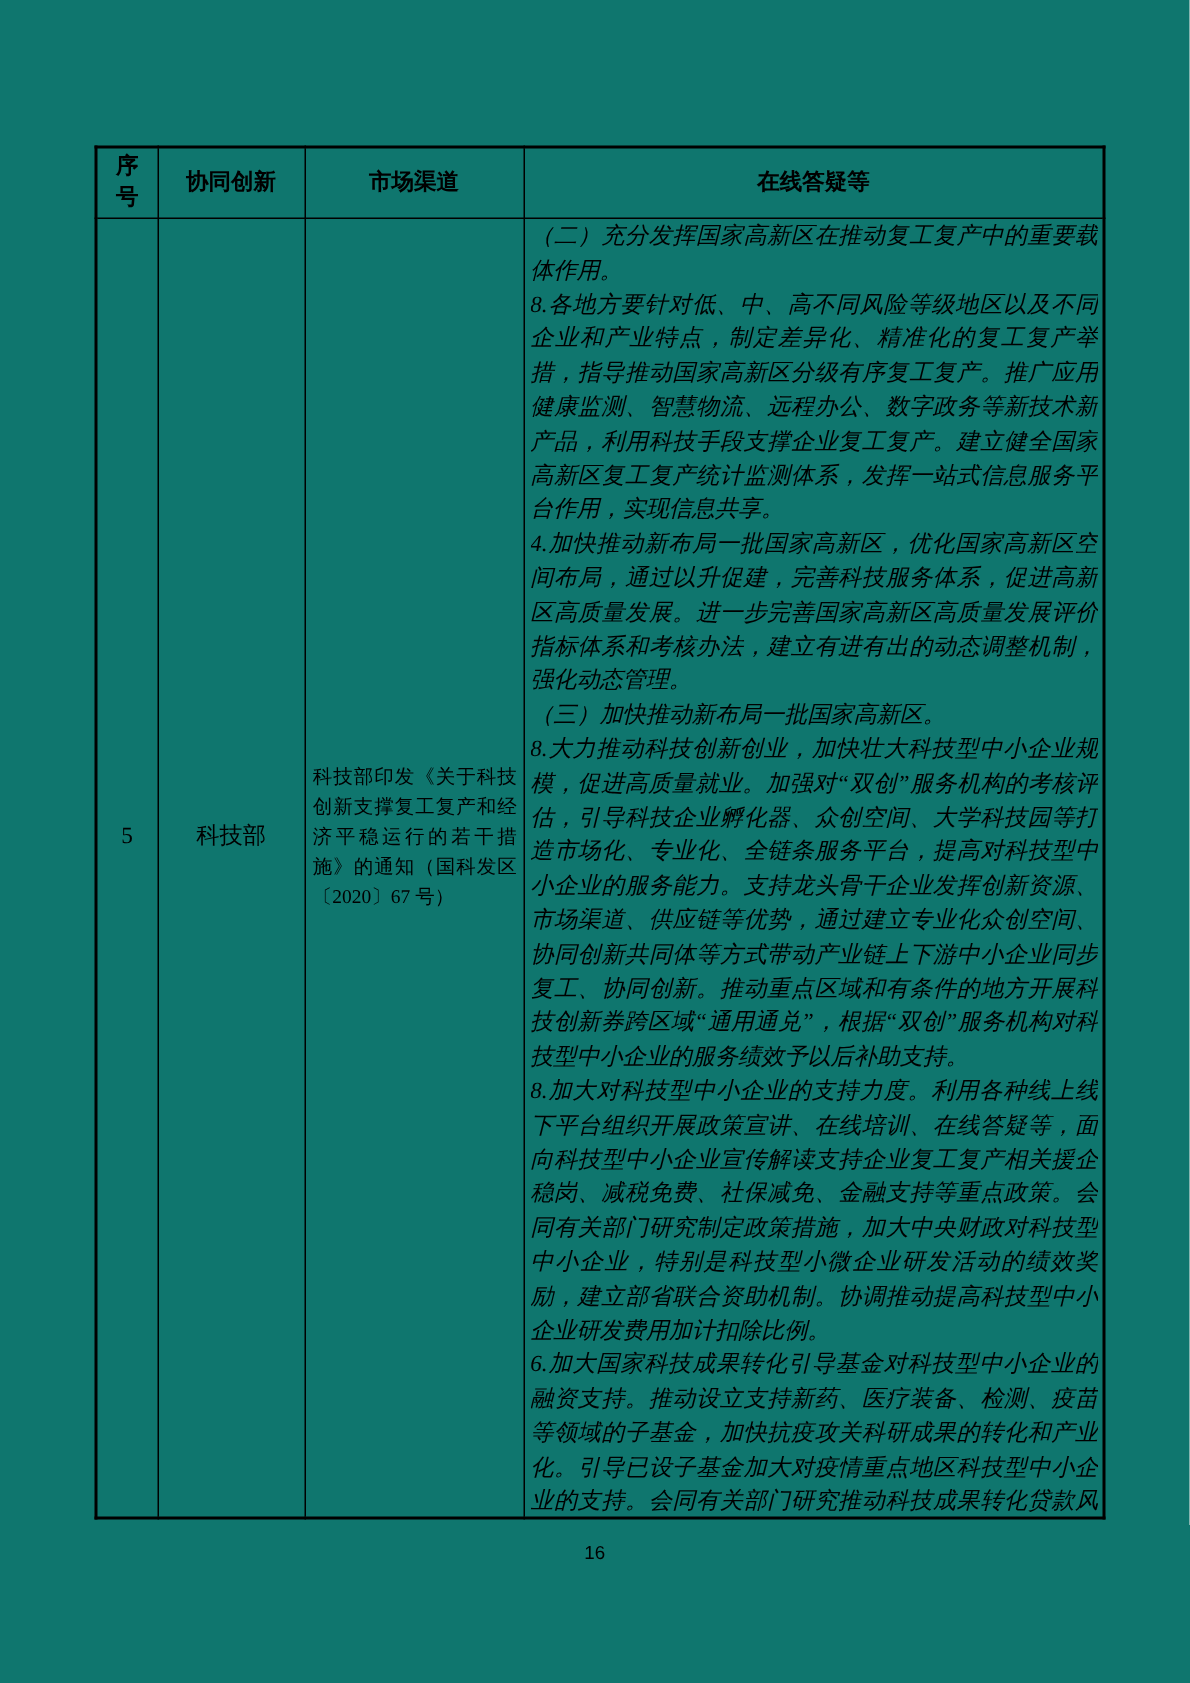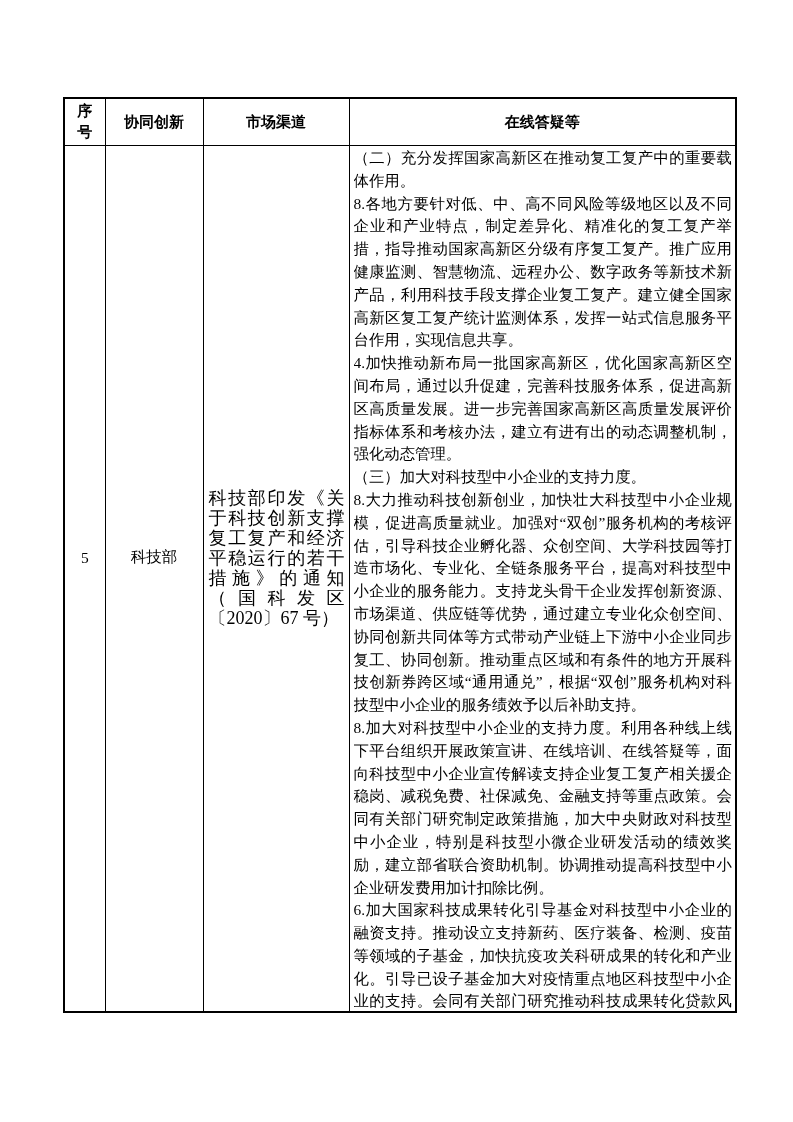--- a/index.html
+++ b/index.html
@@ -1,21 +1,21 @@
 <!DOCTYPE html>
 <html lang="zh"><head>
 <meta charset="utf-8">
 <style>
   html, body { margin: 0; padding: 0; background: #e8e8e8; }
   .page {
     position: relative;
     width: 793px;
     height: 1122px;
     margin: 0 auto;
-    background: #ffffff;
+    background: #0f766e;
     color: #000000;
     font-family: "Liberation Serif", "DejaVu Serif", serif;
     overflow: hidden;
   }
   table.doc-table {
     position: absolute;
     left: 63px;
     top: 97px;
     width: 672px;
     border-collapse: collapse;
@@ -43,37 +43,37 @@
   td.cell-serial, td.cell-agency {
     text-align: center;
     vertical-align: middle;
     font-size: 15.5px;
     padding: 2px 2px 44px 2px;
   }
   td.cell-docname {
     vertical-align: middle;
     text-align: justify;
     text-justify: inter-ideograph;
-    font-size: 18px;
+    font-size: 13px;
     line-height: 20px;
     padding: 2px 4px 44px 5px;
   }
   td.cell-content {
     vertical-align: top;
     padding: 1px 3px 0 4px;
   }
   .content-wrap {
     font-size: 15.4px;
     line-height: 22.8px;
     text-align: justify;
     text-justify: inter-ideograph;
     max-height: 864px;
     overflow: hidden;
   }
-  .content-para { margin: 0; padding: 0; }
+  .content-para { margin: 0; padding: 0; font-style: italic; }
   .page-number {
     position: absolute;
     top: 1028px;
     left: 0;
     width: 100%;
     text-align: center;
     font-family: "Liberation Sans", "DejaVu Sans", sans-serif;
     font-size: 12.5px;
     color: #000000;
   }
@@ -101,24 +101,25 @@
     <tbody>
       <tr class="body-row">
         <td class="cell-serial">5</td>
         <td class="cell-agency">科技部</td>
         <td class="cell-docname">科技部印发《关于科技创新支撑复工复产和经济平稳运行的若干措施》的通知（国科发区〔2020〕67 号）</td>
         <td class="cell-content">
           <div class="content-wrap">
               <div class="content-para">（二）充分发挥国家高新区在推动复工复产中的重要载体作用。</div>
               <div class="content-para">8.各地方要针对低、中、高不同风险等级地区以及不同企业和产业特点，制定差异化、精准化的复工复产举措，指导推动国家高新区分级有序复工复产。推广应用健康监测、智慧物流、远程办公、数字政务等新技术新产品，利用科技手段支撑企业复工复产。建立健全国家高新区复工复产统计监测体系，发挥一站式信息服务平台作用，实现信息共享。</div>
               <div class="content-para">4.加快推动新布局一批国家高新区，优化国家高新区空间布局，通过以升促建，完善科技服务体系，促进高新区高质量发展。进一步完善国家高新区高质量发展评价指标体系和考核办法，建立有进有出的动态调整机制，强化动态管理。</div>
-              <div class="content-para">（三）加大对科技型中小企业的支持力度。</div>
+              <div class="content-para">（三）加快推动新布局一批国家高新区。</div>
               <div class="content-para">8.大力推动科技创新创业，加快壮大科技型中小企业规模，促进高质量就业。加强对“双创”服务机构的考核评估，引导科技企业孵化器、众创空间、大学科技园等打造市场化、专业化、全链条服务平台，提高对科技型中小企业的服务能力。支持龙头骨干企业发挥创新资源、市场渠道、供应链等优势，通过建立专业化众创空间、协同创新共同体等方式带动产业链上下游中小企业同步复工、协同创新。推动重点区域和有条件的地方开展科技创新券跨区域“通用通兑”，根据“双创”服务机构对科技型中小企业的服务绩效予以后补助支持。</div>
               <div class="content-para">8.加大对科技型中小企业的支持力度。利用各种线上线下平台组织开展政策宣讲、在线培训、在线答疑等，面向科技型中小企业宣传解读支持企业复工复产相关援企稳岗、减税免费、社保减免、金融支持等重点政策。会同有关部门研究制定政策措施，加大中央财政对科技型中小企业，特别是科技型小微企业研发活动的绩效奖励，建立部省联合资助机制。协调推动提高科技型中小企业研发费用加计扣除比例。</div>
               <div class="content-para">6.加大国家科技成果转化引导基金对科技型中小企业的融资支持。推动设立支持新药、医疗装备、检测、疫苗等领域的子基金，加快抗疫攻关科研成果的转化和产业化。引导已设子基金加大对疫情重点地区科技型中小企业的支持。会同有关部门研究推动科技成果转化贷款风险补偿试点，引导地方政府和商业银行积极支持科技型中小微企业发展。</div>
             </div>
         </td>
       </tr>
     </tbody>
   </table>
 
+  <div class="page-number">16</div>
 
 </div>
 
 </body></html>

